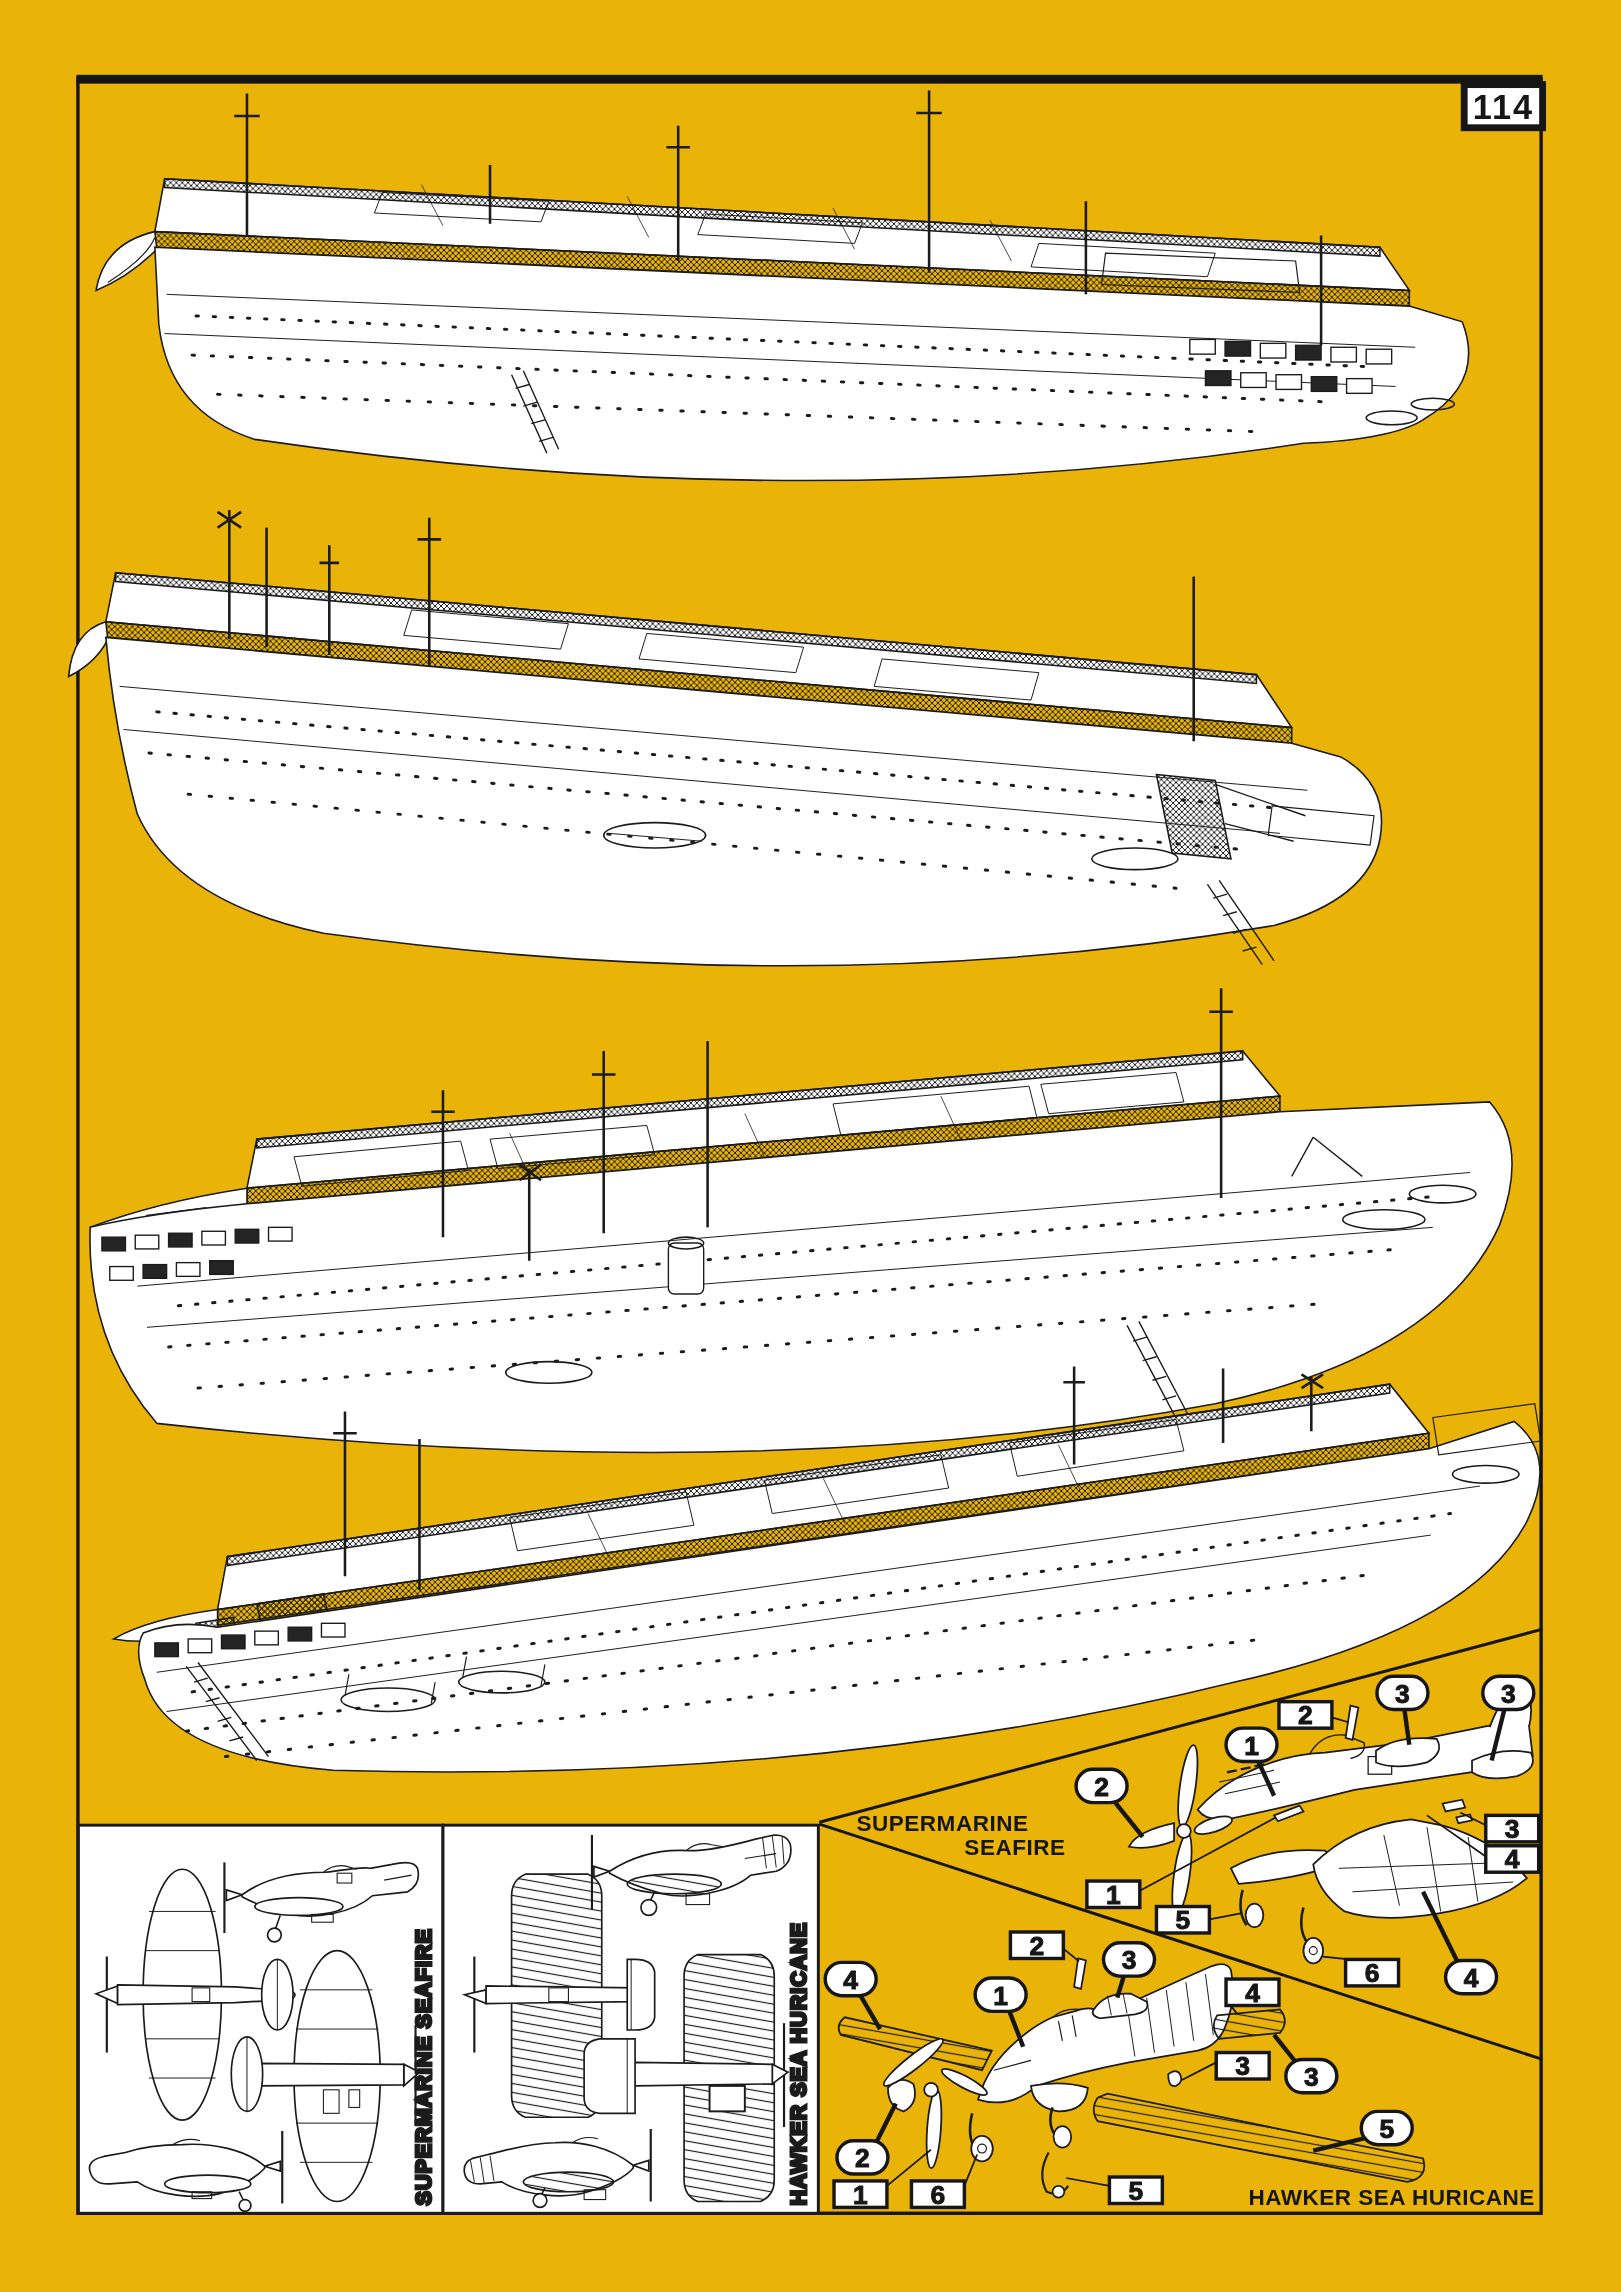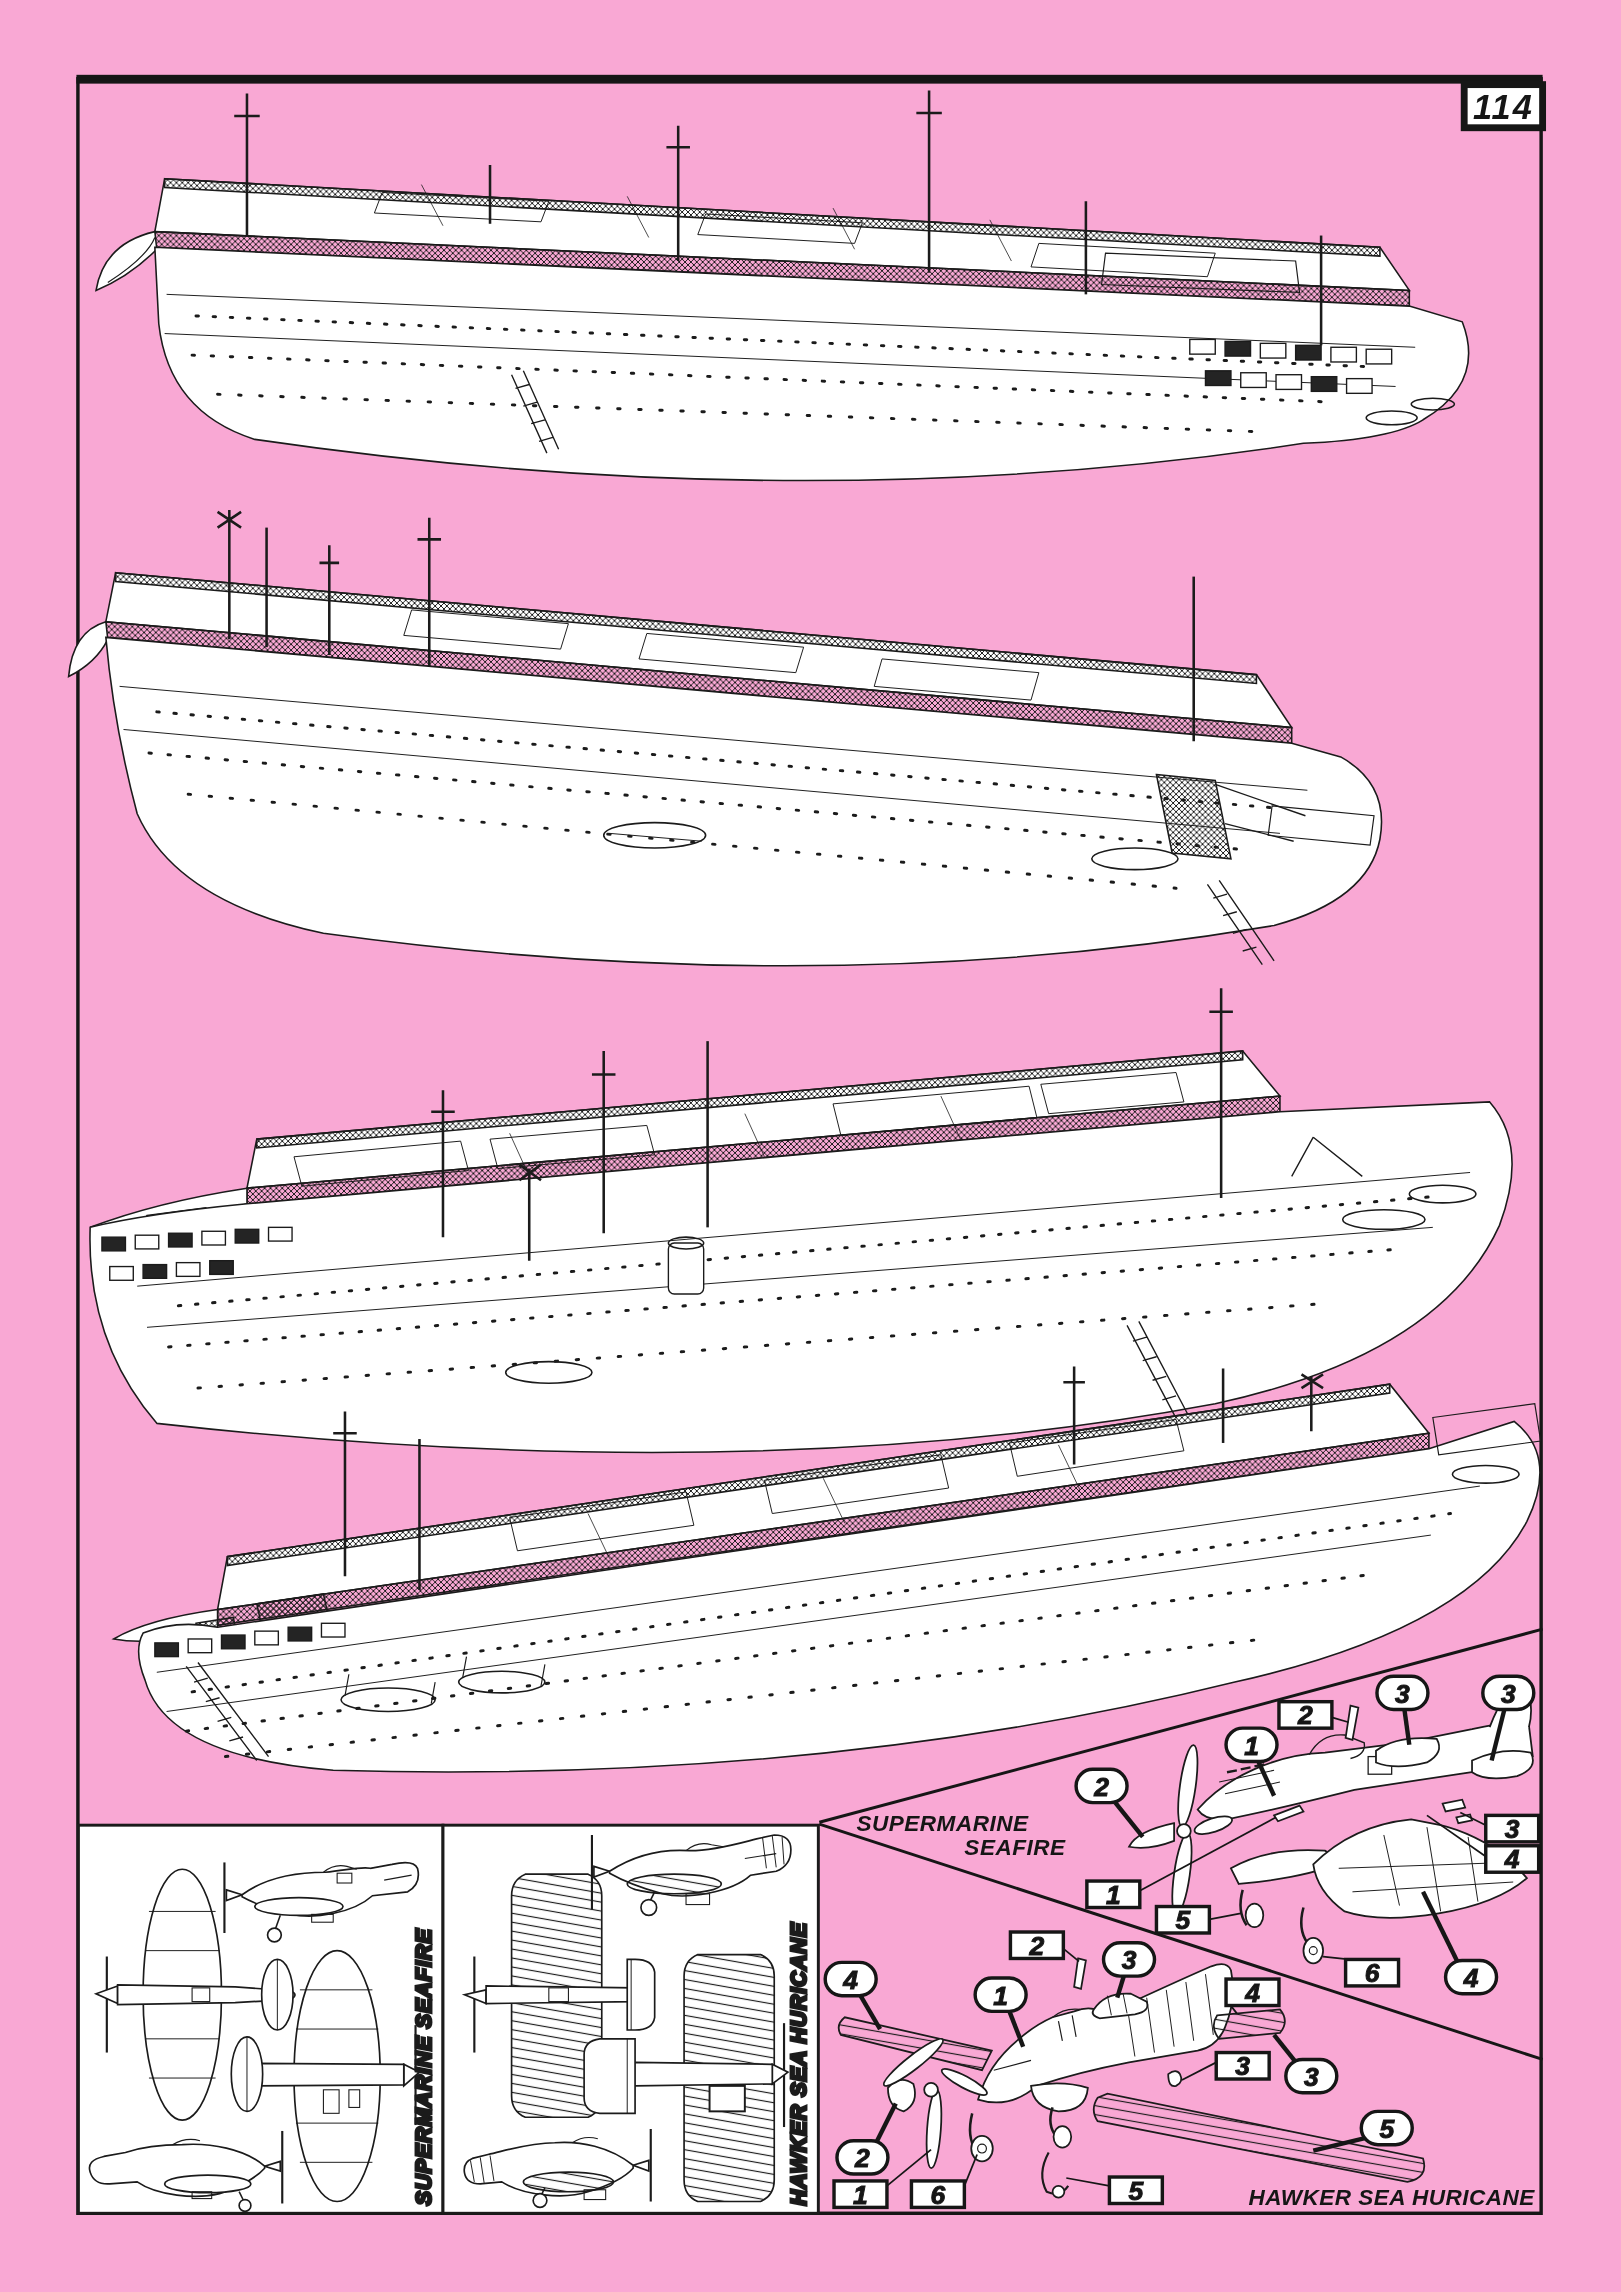--- a/index.html
+++ b/index.html
@@ -1,17 +1,17 @@
 <!DOCTYPE html>
 <html><head>
 <meta charset="utf-8">
 <style>
   html,body{margin:0;padding:0;background:#ffffff;}
-  .sheet{position:relative;width:1621px;height:2293px;background:#f9a8d4;overflow:hidden;
-         font-family:"Liberation Sans",sans-serif;font-style:italic;}
+  .sheet{position:relative;width:1621px;height:2293px;background:#eab308;overflow:hidden;
+         font-family:"Liberation Sans",sans-serif;}
   svg{position:absolute;left:0;top:0;}
   svg text{font-family:"Liberation Sans","DejaVu Sans",sans-serif;fill:#161616;}
   .callout-num{font-weight:bold;font-size:27px;}
   .title-txt{font-weight:bold;font-size:23px;letter-spacing:.5px;}
   .panel-label{font-weight:bold;font-size:22px;letter-spacing:1px;}
   .pageno{font-weight:bold;font-size:35px;letter-spacing:2px;}
 </style>
 </head>
 <body>
 

